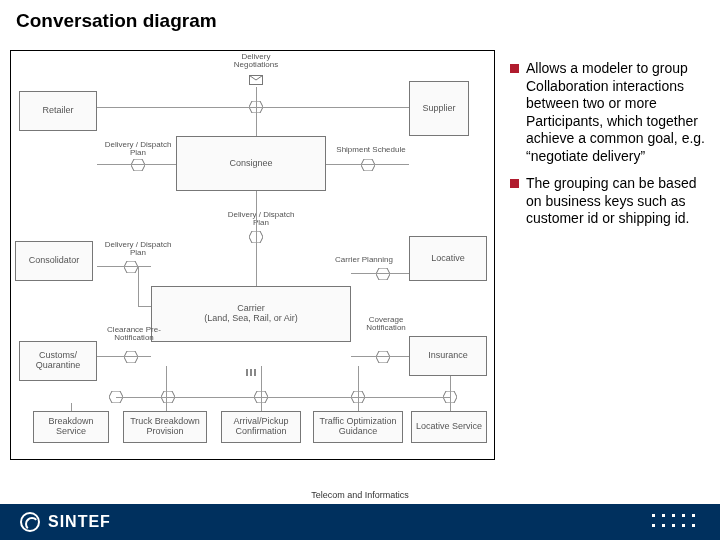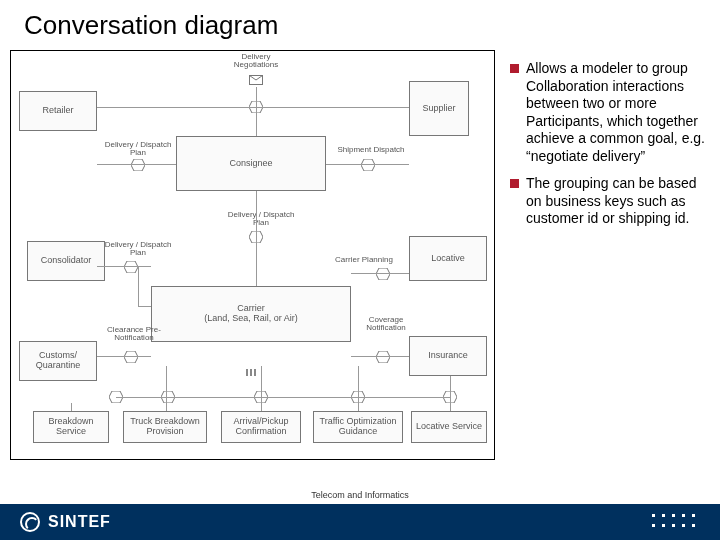--- a/index.html
+++ b/index.html
@@ -1,18 +1,18 @@
 <!DOCTYPE html>
 <html><head>
 <meta charset="utf-8">
 <style>
   * { box-sizing: border-box; }
   html, body { margin:0; padding:0; width:720px; height:540px; font-family: Arial, Helvetica, sans-serif; background:#fff; color:#000; }
   .slide { position:relative; width:720px; height:540px; }
-  .title { position:absolute; left:24px; top:10px; font-size:26px; font-weight:normal; }
+  .title { position:absolute; left:16px; top:10px; font-size:19px; font-weight:bold; }
   .diagram { position:absolute; left:10px; top:50px; width:485px; height:410px; border:1px solid #000; background:#fff; }
   .node { position:absolute; border:1px solid #777; background:#fafafa; font-size:9px; color:#555; display:flex; align-items:center; justify-content:center; text-align:center; padding:0; line-height:1.1; }
   .msg { position:absolute; font-size:8px; color:#555; text-align:center; line-height:1.05; }
   .hex { position:absolute; width:14px; height:12px; }
   .hex svg { width:14px; height:12px; display:block; }
   .conn { position:absolute; background:#999; }
   .env { position:absolute; width:14px; height:10px; }
   .env svg { width:14px; height:10px; display:block; }
   .bullets { position:absolute; left:510px; top:60px; width:200px; font-size:14px; line-height:1.25; }
   .bullets ul { list-style:none; margin:0; padding:0; }
@@ -33,21 +33,21 @@
 
 <div class="slide">
   <div class="title">Conversation diagram</div>
 
   <div class="diagram">
 
     <div class="node" style="left:8px; top:40px; width:78px; height:40px;">Retailer</div>
     <div class="node" style="left:398px; top:30px; width:60px; height:55px;">Supplier</div>
     <div class="node" style="left:165px; top:85px; width:150px; height:55px;">Consignee</div>
 
-    <div class="node" style="left:16px; top:190px; width:78px; height:40px;">Consolidator</div>
+    <div class="node" style="left:4px; top:190px; width:78px; height:40px;">Consolidator</div>
     <div class="node" style="left:398px; top:185px; width:78px; height:45px;">Locative</div>
 
     <div class="node" style="left:140px; top:235px; width:200px; height:56px; white-space:pre-line;">Carrier
 (Land, Sea, Rail, or Air)</div>
     <div class="multi" style="left:235px; top:318px;">
         <span></span>
         <span></span>
         <span></span>
       </div>
 
@@ -69,21 +69,21 @@
 Negotiations</div>
     <div class="env" style="left:238px; top:24px;">
         <svg viewBox="0 0 14 10">
           <rect x="0.5" y="0.5" width="13" height="9" fill="#fff" stroke="#777"></rect>
           <path d="M0.5 0.5 L7 5 L13.5 0.5" fill="none" stroke="#777"></path>
         </svg>
       </div>
 
     <div class="msg" style="left:92px; top:90px; width:70px; white-space:pre-line;">Delivery / Dispatch
 Plan</div>
-    <div class="msg" style="left:320px; top:95px; width:80px;">Shipment Dispatch</div>
+    <div class="msg" style="left:320px; top:95px; width:80px;">Shipment Schedule</div>
     <div class="msg" style="left:210px; top:160px; width:80px; white-space:pre-line;">Delivery / Dispatch
 Plan</div>
     <div class="msg" style="left:92px; top:190px; width:70px; white-space:pre-line;">Delivery / Dispatch
 Plan</div>
     <div class="msg" style="left:318px; top:205px; width:70px;">Carrier Planning</div>
     <div class="msg" style="left:88px; top:275px; width:70px; white-space:pre-line;">Clearance Pre-
 Notification</div>
     <div class="msg" style="left:345px; top:265px; width:60px; white-space:pre-line;">Coverage
 Notification</div>
 

